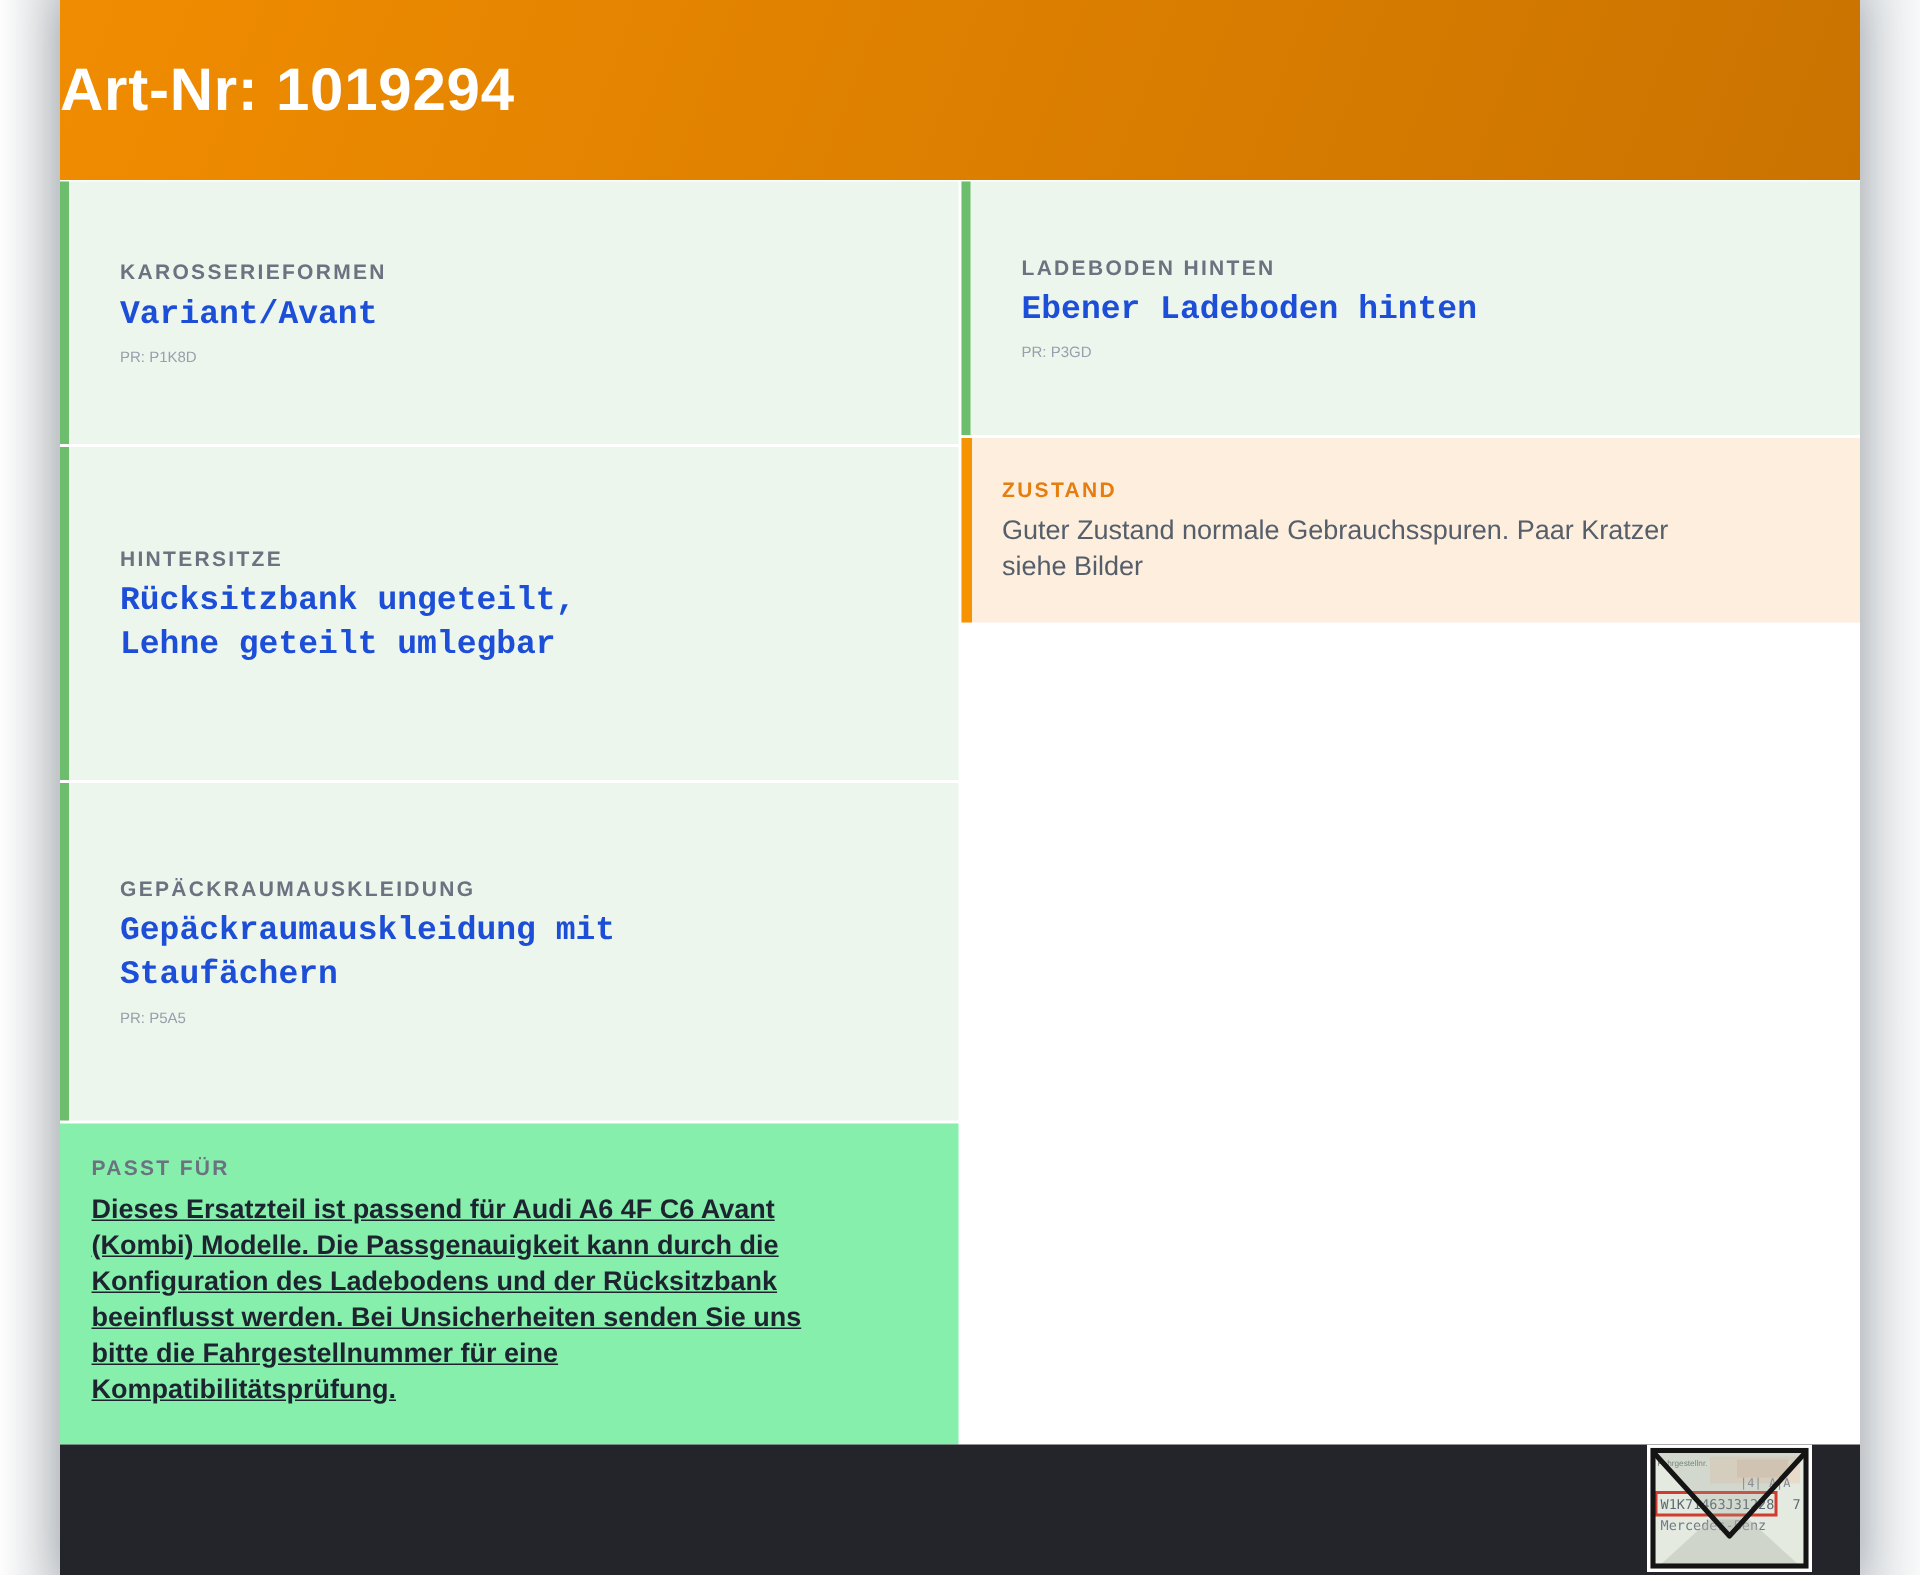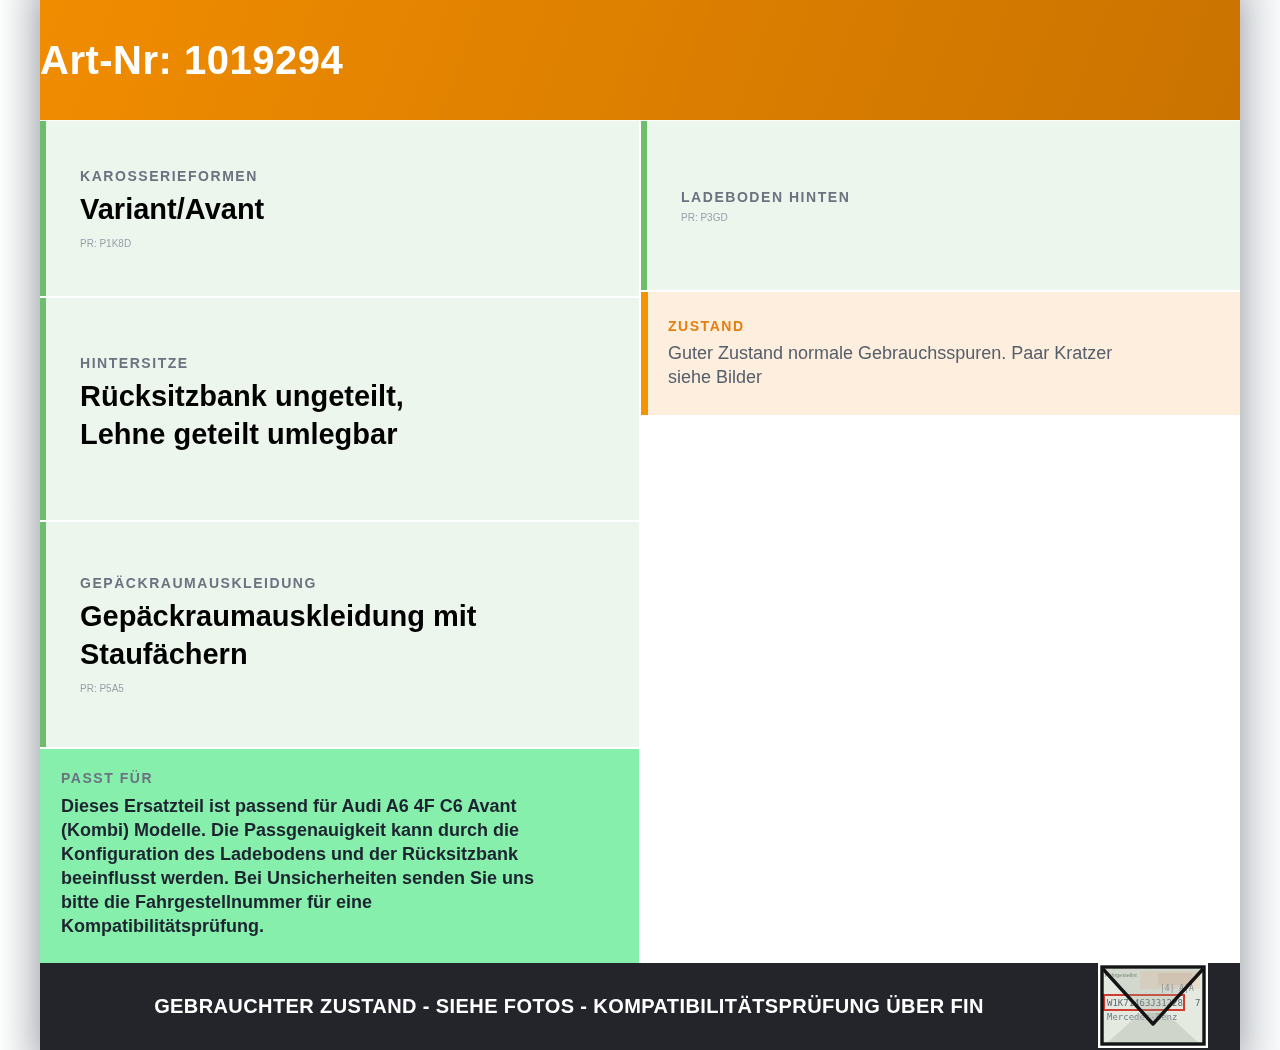--- a/index.html
+++ b/index.html
@@ -33,22 +33,22 @@
     background: var(--card-background, #edf6ed);
     border-left: 6px solid var(--card-border-green, #6cbd6c);
     padding: 10px 24px 10px 34px;
     display: flex; flex-direction: column; justify-content: center;
   }
   .card-label {
     font-size: 14px; font-weight: 700; letter-spacing: 0.11em;
     color: #6b7280; margin-bottom: 7px;
   }
   .card-title {
-    font-size: 29px; line-height: 1.30; font-weight: 700; color: #000000;
-    margin-bottom: 9px; white-space: pre-line;
+    font-size: 22px; line-height: 1.30; font-weight: 700; color: #1d4ed8;
+    margin-bottom: 9px; white-space: pre-line; font-family: Liberation Mono, monospace;
   }
   .card-pr { font-size: 10px; color: #97a0ab; }
   .h175 { flex: 0 0 175px; }
   .h222 { flex: 0 0 222px; }
   .h225 { flex: 0 0 225px; }
   .h169 { flex: 0 0 169px; }
   .h185 { flex: 0 0 185px; }
   .h123 { flex: 0 0 123px; }
   .card.condition {
     background: var(--condition-background, #fdeedd);
@@ -59,21 +59,21 @@
   .card-text {
     font-size: 18px; line-height: 1.32; color: #555e6b; white-space: pre-line;
   }
   .card.fits {
     background: #86efac; border-left: none;
     padding: 21px 30px 10px 21px;
     justify-content: flex-start;
     flex: 1 1 auto;
   }
   .card.fits .card-label { margin-bottom: 9px; }
-  .card.fits .card-text { color: #1d2430; font-weight: 600; font-size: 18px; line-height: 1.33; }
+  .card.fits .card-text { color: #1d2430; font-weight: 600; font-size: 18px; line-height: 1.33; text-decoration: underline; }
   .spacer { flex: 1 1 auto; background: #ffffff; }
   
   .footer {
     flex: 0 0 87px; height: 87px;
     background: var(--footer-background, #24252b);
     display: flex; align-items: center;
     position: relative;
   }
   .footer-text {
     flex: 1 1 auto;
@@ -122,34 +122,34 @@
 Konfiguration des Ladebodens und der Rücksitzbank
 beeinflusst werden. Bei Unsicherheiten senden Sie uns
 bitte die Fahrgestellnummer für eine
 Kompatibilitätsprüfung.</div>
       </div>
     </div>
 
     <div class="col">
       <div class="card h169">
         <div class="card-label">LADEBODEN HINTEN</div>
+        <div class="card-title">Ebener Ladeboden hinten</div>
         <div class="card-pr">PR: P3GD</div>
       </div>
       <div class="card condition h123">
         <div class="card-label">ZUSTAND</div>
         <div class="card-text">Guter Zustand normale Gebrauchsspuren. Paar Kratzer
 siehe Bilder</div>
       </div>
       <div class="spacer"></div>
     </div>
 
   </div>
 
   <div class="footer">
-    <div class="footer-text">GEBRAUCHTER ZUSTAND - SIEHE FOTOS - KOMPATIBILITÄTSPRÜFUNG ÜBER FIN</div>
     <svg class="fin-graphic" viewBox="0 0 110 85">
 
       <rect x="0" y="0" width="110" height="85" fill="#ffffff"></rect>
       <rect x="4" y="4" width="102" height="77" fill="#e4eadf"></rect>
       <rect x="42" y="8" width="60" height="18" fill="#e9d7c4" opacity="0.8"></rect>
       <rect x="60" y="10" width="34" height="12" fill="#dfc9b4" opacity="0.7"></rect>
       <text x="7" y="14" font-size="5.5" fill="#6f7e6e">Fahrgestellnr.</text>
       <text class="mono" x="62" y="28" font-size="8" fill="#7b8a97">|4| A|A</text>
       <text class="mono" x="9" y="43" font-size="9" fill="#5c6a74">W1K71463J31228</text>
       <text class="mono" x="97" y="43" font-size="9" fill="#5c6a74">7</text>

